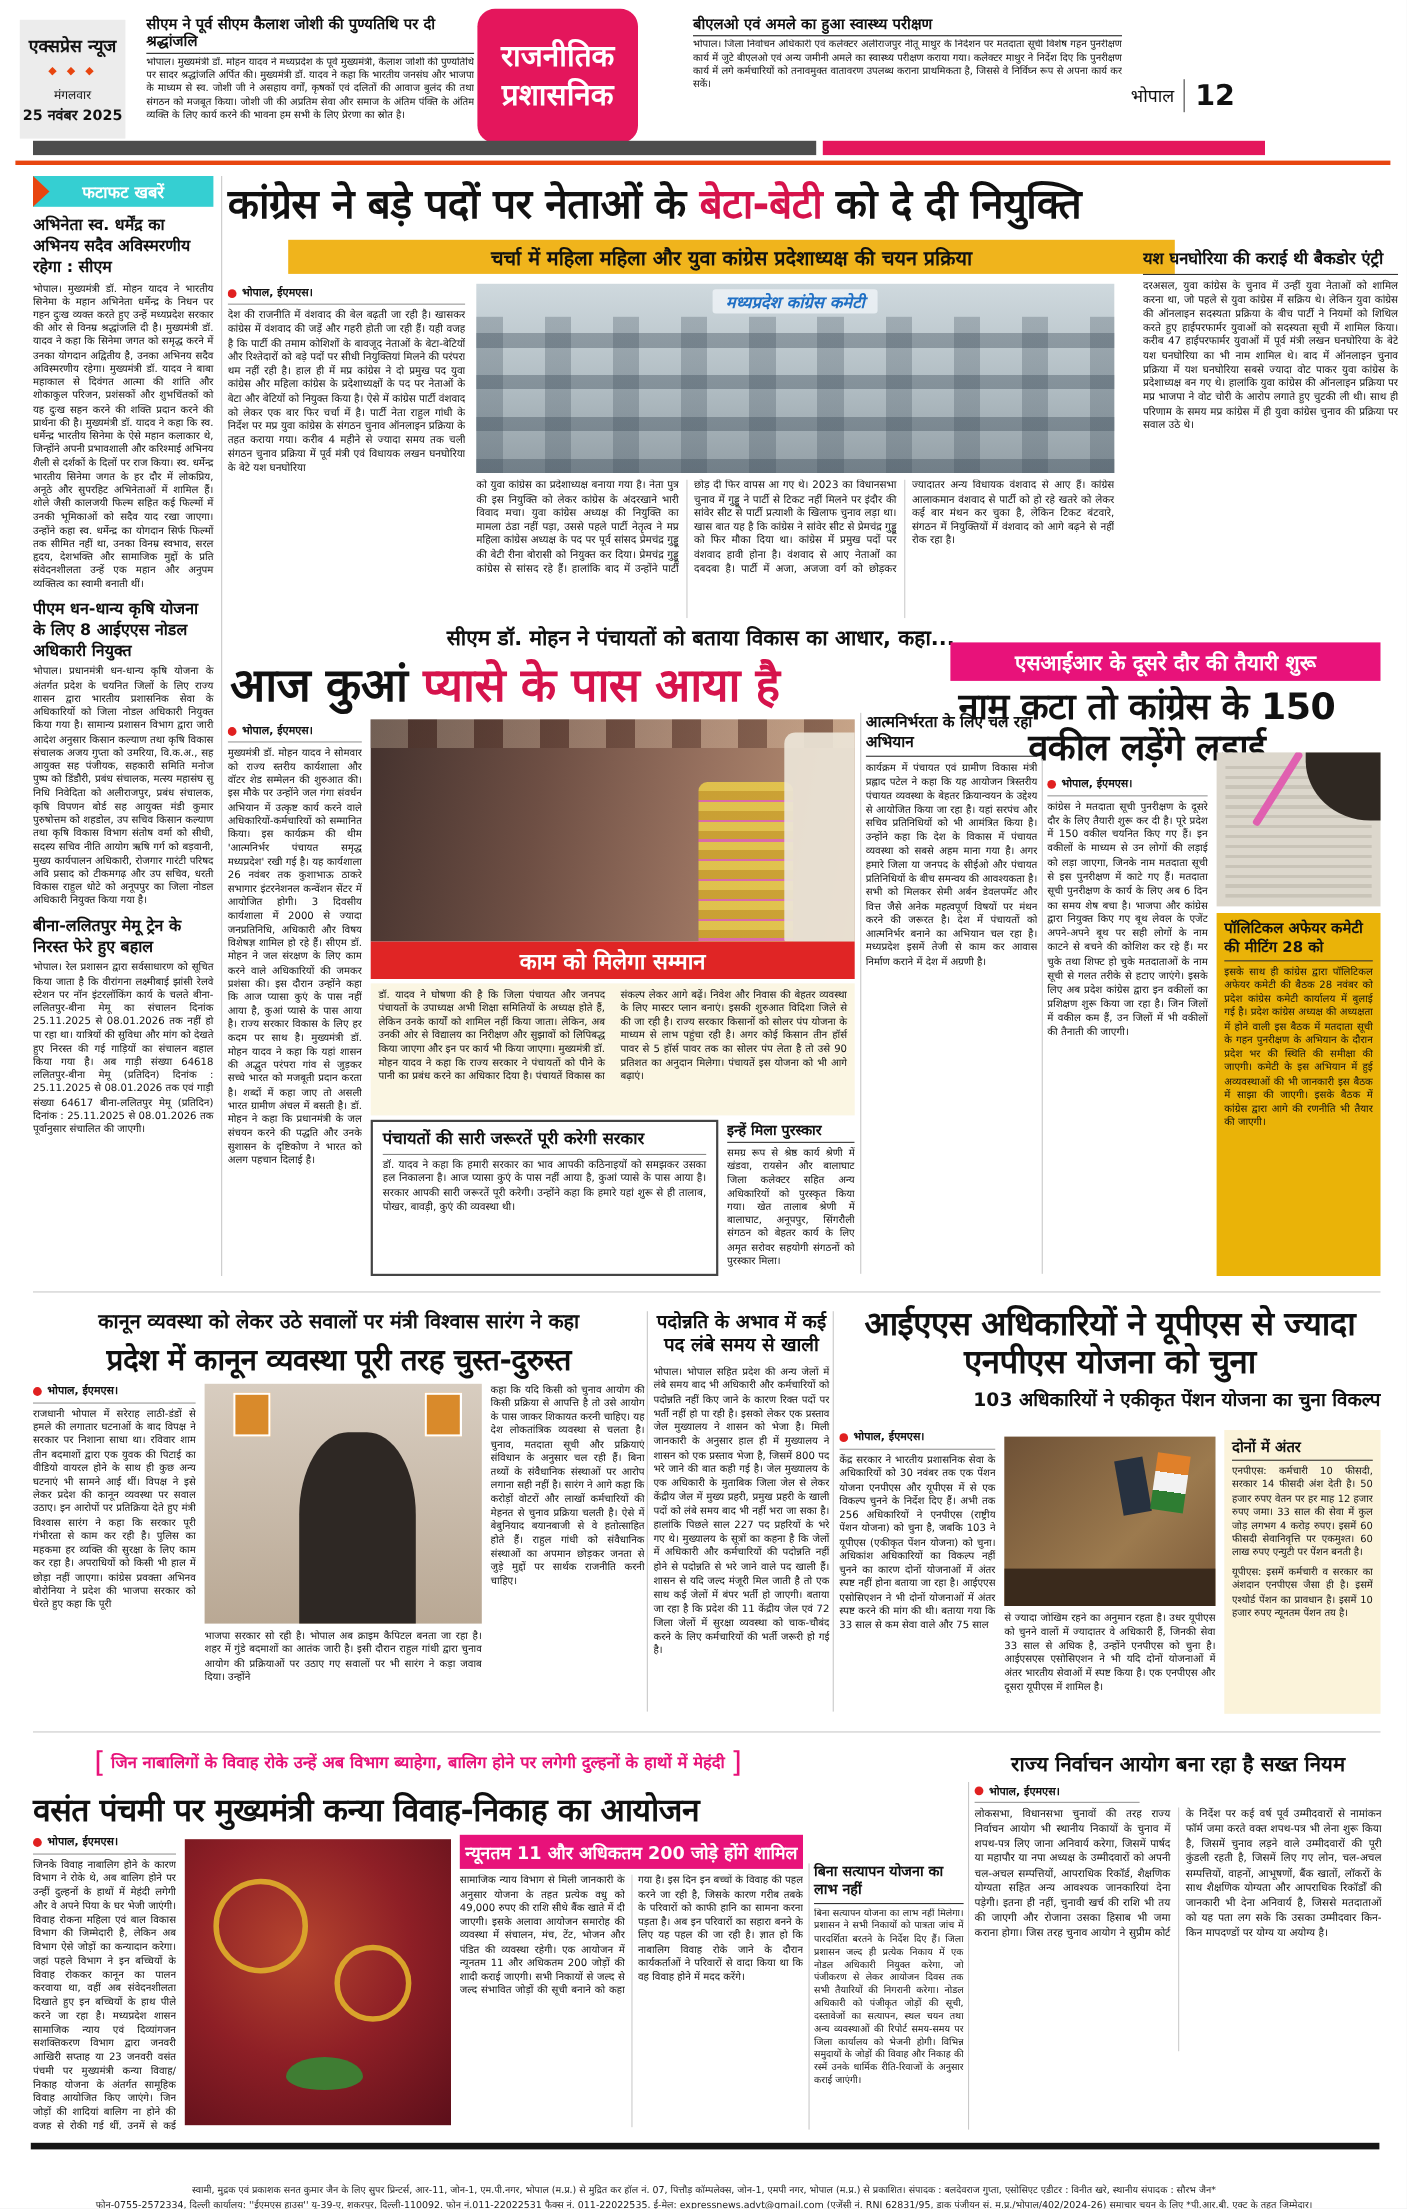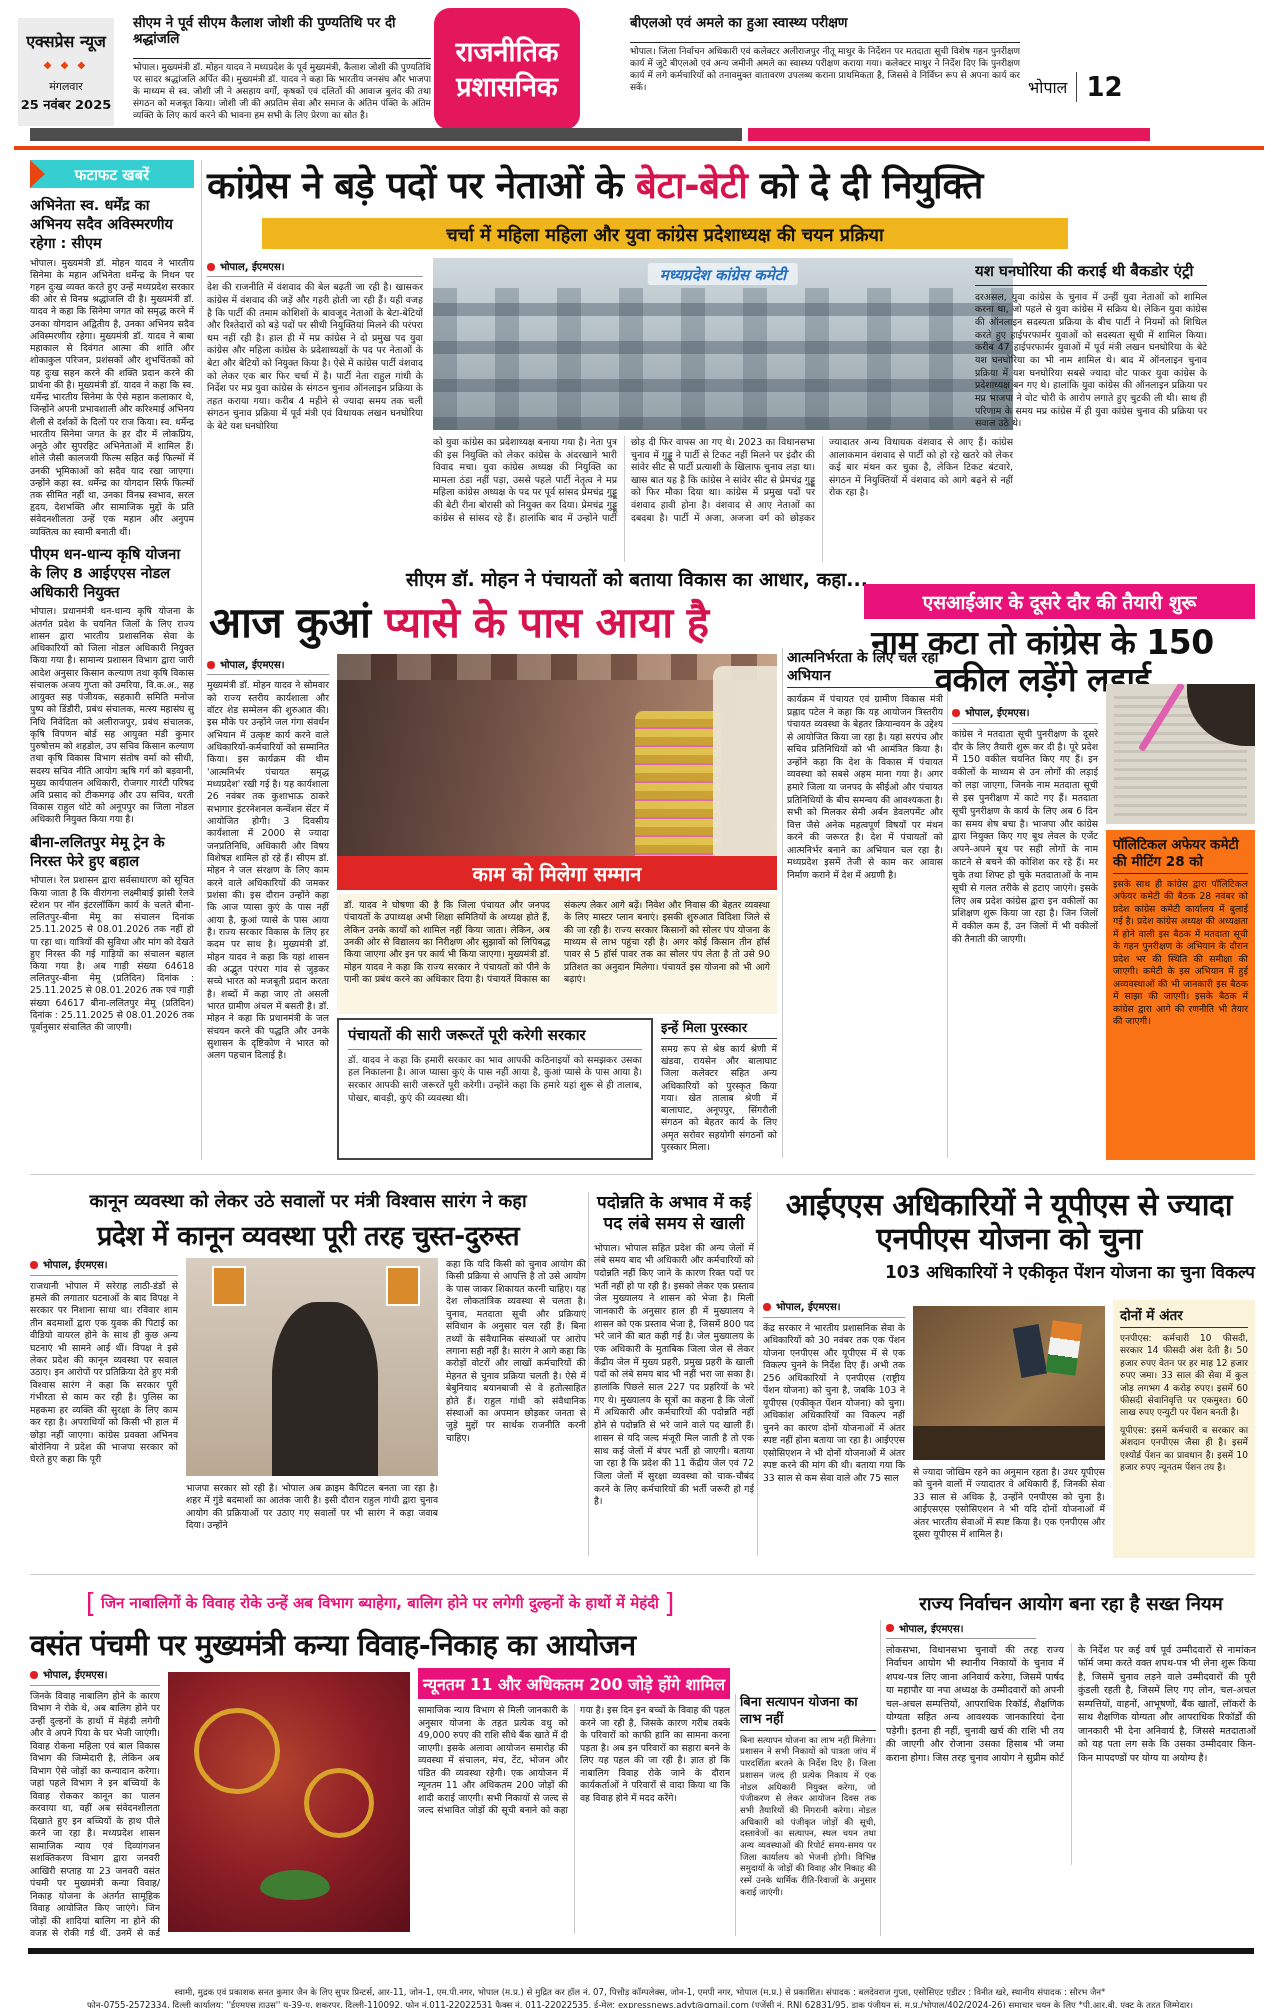--- a/index.html
+++ b/index.html
@@ -14,21 +14,21 @@
   
   .logo-box { left:18px; top:18px; width:96px; height:108px; background:#ececec; text-align:center; padding-top:12px; }
   .logo-title { font-size:16px; font-weight:800; }
   .logo-orn { color:#e8450f; font-size:10px; letter-spacing:3px; margin:7px 0 8px; }
   .logo-day { font-size:11px; }
   .logo-date { font-size:13px; font-weight:800; margin-top:2px; }
 
   .brief { top:14px; }
   .brief-left { left:133px; width:298px; }
   .brief-right { left:630px; width:390px; }
-  .brief-title { font-size:13.5px; font-weight:800; border-bottom:1.5px solid #222; padding-bottom:12px; margin-bottom:3px; line-height:1.2; }
+  .brief-title { font-size:13.5px; font-weight:800; border-bottom:1.5px solid #222; padding-bottom:2px; margin-bottom:3px; line-height:1.2; }
   .brief-body { font-size:9px; line-height:1.33; height:94px; overflow:hidden; }
 
   .section-badge { left:434px; top:8px; width:146px; height:122px; background:#e4165c; border-radius:16px;
     color:#fff; font-weight:800; font-size:27px; line-height:1.3; display:flex; flex-direction:column;
     align-items:center; justify-content:center; }
 
   .page-label { left:1028px; top:72px; display:flex; align-items:center; }
   .page-city { font-size:16px; padding-right:9px; }
   .page-num { font-size:26px; font-weight:800; border-left:1.5px solid #444; padding-left:9px; }
 
@@ -59,21 +59,21 @@
   .lead-col1 { position:absolute; left:0; top:102px; width:216px; height:302px; font-size:9.4px; line-height:1.34; }
   .lead-photo { position:absolute; left:226px; top:100px; width:580px; height:172px;
     background:linear-gradient(180deg,#cfd9de 0%,#b0bcc2 55%,#939fa6 100%); }
   .lead-photo .win { position:absolute; inset:30px 0 0 0;
     background-image:repeating-linear-gradient(0deg, rgba(60,75,88,.38) 0 13px, transparent 13px 38px),
       repeating-linear-gradient(90deg, rgba(60,75,88,.28) 0 24px, transparent 24px 62px); }
   .building-sign { position:absolute; top:5px; left:50%; transform:translateX(-50%); font-weight:800; font-style:italic;
     color:#1f6fc4; font-size:15px; background:rgba(242,246,249,.75); padding:1px 12px; border-radius:3px; white-space:nowrap; }
   .lead-cols3 { position:absolute; left:226px; top:278px; width:580px; height:126px; column-count:3; column-gap:14px;
     column-rule:1px solid #ccc; font-size:9.4px; line-height:1.34; }
-  .lead-substory { position:absolute; left:768px; top:68px; width:232px; height:336px;margin-top:36px; }
+  .lead-substory { position:absolute; left:832px; top:68px; width:232px; height:336px; }
   .substory-title { font-size:15px; font-weight:800; line-height:1.3; border-bottom:1.5px solid #333; padding-bottom:3px; margin-bottom:5px; }
   .substory-body { font-size:9.4px; line-height:1.35; }
 
   
   .kuan { left:207px; top:566px; width:570px; height:594px; }
   .kuan-kicker { position:absolute; left:0; top:0; width:860px; font-size:19px; font-weight:800; text-align:center; white-space:nowrap; }
   .kuan-hl { position:absolute; left:2px; top:26px; font-size:42px; font-weight:800; white-space:nowrap; letter-spacing:-0.5px; }
   .kuan-hl .red { color:#d6134c; }
   .kuan-col1 { position:absolute; left:0; top:92px; width:122px; height:502px; font-size:9.2px; line-height:1.34; }
   .kuan-photo { position:absolute; left:130px; top:88px; width:440px; height:202px;
@@ -104,21 +104,21 @@
     font-weight:800; font-size:19px; display:flex; align-items:center; justify-content:center; }
   .vakil-hl { position:absolute; left:0; top:41px; width:425px; font-size:33px; font-weight:800; text-align:center;
     line-height:1.12; letter-spacing:-0.5px; }
   .vakil-col { position:absolute; left:122px; top:122px; width:146px; height:454px; font-size:9.3px; line-height:1.38; }
   .vakil-photo { position:absolute; left:276px; top:100px; width:149px; height:140px; background:#dcd7cc; overflow:hidden; }
   .vakil-photo .rows { position:absolute; inset:8px;
     background:repeating-linear-gradient(0deg,#c9c4b8 0 3px, transparent 3px 9px); }
   .vakil-photo .pen { position:absolute; left:52px; top:-6px; width:7px; height:78px; background:#e060b0; transform:rotate(32deg); border-radius:3px; }
   .vakil-photo .hand { position:absolute; right:-16px; top:-16px; width:84px; height:78px; background:#2f2username;
     background:#2f2822; border-radius:0 0 0 70%; }
-  .vakil-pac { position:absolute; left:276px; top:246px; width:149px; height:330px; background:#f97316; padding:6px 7px; }
+  .vakil-pac { position:absolute; left:276px; top:246px; width:149px; height:330px; background:#eab308; padding:6px 7px; }
   .pac-title { font-size:13.5px; font-weight:800; line-height:1.25; border-bottom:1.5px solid #333; padding-bottom:3px; margin-bottom:4px; }
   .pac-body { font-size:9.2px; line-height:1.36; }
 
   
   .kanoon { left:30px; top:1188px; width:556px; height:372px; }
   .kanoon-kicker { font-size:18px; font-weight:800; text-align:center; white-space:nowrap; }
   .kanoon-hl { margin-top:4px; font-size:27px; font-weight:800; text-align:center; white-space:nowrap; letter-spacing:-0.5px; }
   .kanoon-col1 { position:absolute; left:0; top:70px; width:148px; height:300px; font-size:9.2px; line-height:1.35; }
   .kanoon-photo { position:absolute; left:156px; top:70px; width:252px; height:218px;
     background:linear-gradient(180deg,#d8cdc0,#b9a894); overflow:hidden; }

